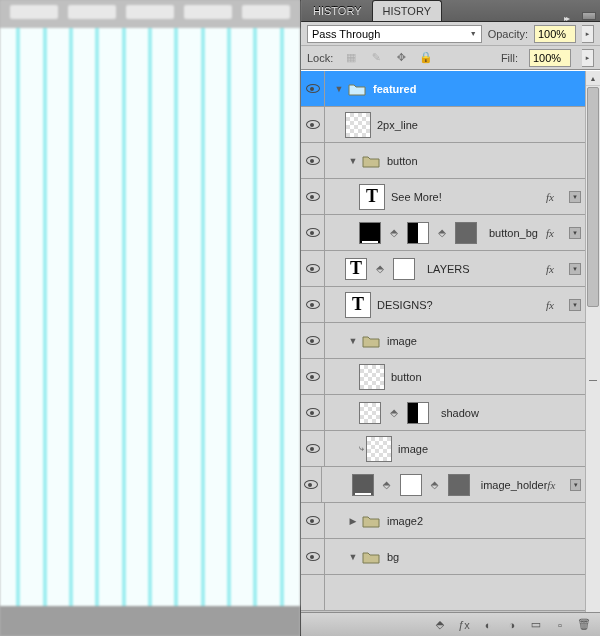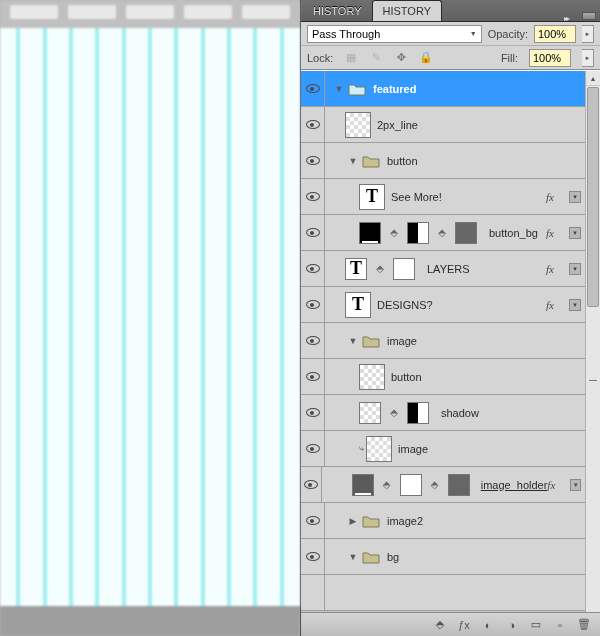--- a/index.html
+++ b/index.html
@@ -47,21 +47,21 @@
   .thumb.text { font-family: 'Times New Roman', serif; font-weight: bold; font-size: 18px; color: #000; }
   .thumb.black { background: #000; position: relative; }
   .thumb.black::after { content: ''; position: absolute; bottom: 0; left: 2px; right: 2px; height: 2px; background: #fff; }
   .thumb.gray { background: #5a5a5a; position: relative; }
   .thumb.gray::after { content: ''; position: absolute; bottom: 0; left: 2px; right: 2px; height: 2px; background: #fff; }
   .thumb.mask-link { border: none; background: none; width: 10px; display: flex; align-items: center; justify-content: center; }
   .thumb.mask { background: #fff; }
   .thumb.mask-half { background: linear-gradient(to right, #000 50%, #fff 50%); }
   .thumb.shape { background: #666; }
   .name { color: #2a2a2a; }
-  .name.underline { text-decoration: underline; }
+  .name.underline { }
   .fx { margin-left: auto; font-style: italic; font-family: Liberation Serif, serif; color: #4a4a4a; padding-right: 15px; }
   .fx-arrow { width: 12px; height: 12px; background: #b8b8b8; border: 1px solid #8a8a8a; display: flex; align-items: center; justify-content: center; font-size: 7px; color: #444; margin-right: 4px; }
 
   .sb { position: absolute; right: 0; top: 0; bottom: 0; width: 15px; background: #e6e6e6; border-left: 1px solid #b0b0b0; }
   .sb-thumb { position: absolute; left: 1px; right: 1px; top: 16px; height: 220px; background: #c0c0c0; border: 1px solid #9a9a9a; border-radius: 2px; }
   .sb-mark { position: absolute; left: 0; right: 0; height: 6px; display: flex; align-items: center; justify-content: center; }
   .sb-mark span { width: 8px; height: 1px; background: #7a7a7a; }
   .sb-btn { position: absolute; left: 0; right: 0; height: 15px; display: flex; align-items: center; justify-content: center; font-size: 7px; color: #555; background: #e6e6e6; }
   .sb-btn.top { top: 0; border-bottom: 1px solid #cacaca; }
 

